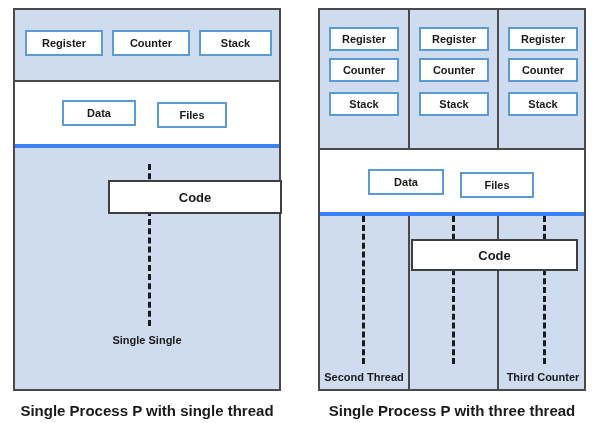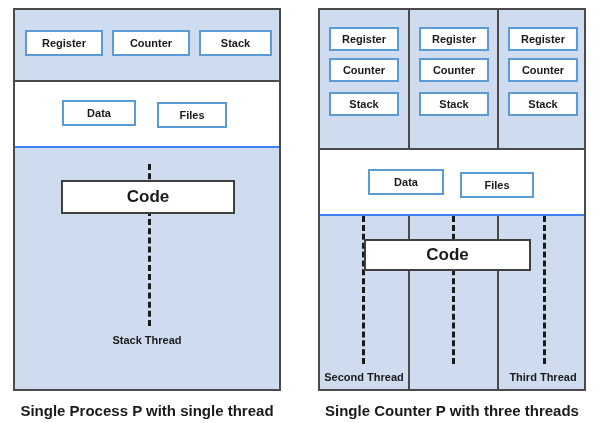--- a/index.html
+++ b/index.html
@@ -34,21 +34,21 @@
   #panel-three   { left: 318px; top: 8px;  width: 268px; height: 383px; }
 
   
   .band {
     position: absolute;
     box-sizing: border-box;
     left: 0;
     width: 100%;
   }
   .band-upper   { background: #cfdcef; }
-  .band-middle  { background: #ffffff; border-top: 2px solid #4a4a4a; border-bottom: 2px solid #3b82f6; padding-left: 12px; }
+  .band-middle  { background: #ffffff; border-top: 2px solid #4a4a4a; border-bottom: 4px solid #3b82f6; padding-left: 12px; }
   .band-lower   { background: #cfdcef; }
 
   
   #single-upper  { top: 0px;   height: 70px;  }
   #single-middle { top: 70px;  height: 68px;  }
   #single-lower  { top: 138px; height: 241px; }
 
   
   #three-upper   { top: 0px;   height: 138px; }
   #three-middle  { top: 138px; height: 68px;  }
@@ -111,24 +111,25 @@
 
   
   .code-box {
     position: absolute;
     box-sizing: border-box;
     background: #ffffff;
     border: 2px solid #3f3f3f;
     display: flex;
     align-items: center;
     justify-content: center;
-    font-size: 17px;
+    font-size: 13px;
     color: #1a1a1a;
     font-weight: 600;
     z-index: 4;
+    margin-left: 47px;
   }
   #s-code { left: 46px; top: 32px; width: 174px; height: 34px; }
   #t-code { left: 44px; top: 23px; width: 167px; height: 32px; }
 
   
   .thread-line {
     position: absolute;
     width: 0;
     border-left: 3px dashed #1a1a1a;
     z-index: 2;
@@ -191,21 +192,21 @@
       <div id="s-files" class="res-box">
         <span>Files</span>
       </div>
     </div>
 
     <div id="single-lower" class="band band-lower">
       <div id="s-thread-line" class="thread-line"></div>
       <div id="s-code" class="code-box">
         <span>Code</span>
       </div>
-      <div id="s-thread-label" class="thread-label">Stack Thread</div>
+      <div id="s-thread-label" class="thread-label">Single Single</div>
     </div>
   </div>
 
   <div id="caption-single" class="caption">Single Process P with single thread</div>
 
   <div id="panel-three" class="process-panel">
 
     <div id="three-upper" class="band band-upper">
       <div class="col-divider d1"></div>
       <div class="col-divider d2"></div>
@@ -264,24 +265,24 @@
         <div id="tl-1" class="thread-line"></div>
         <div class="thread-label">Second Thread</div>
       </div>
 
       <div id="tcol-2" class="tcol">
         <div id="tl-2" class="thread-line"></div>
       </div>
 
       <div id="tcol-3" class="tcol">
         <div id="tl-3" class="thread-line"></div>
-        <div class="thread-label">Third Thread</div>
+        <div class="thread-label">Third Counter</div>
       </div>
 
       <div id="t-code" class="code-box">
         <span>Code</span>
       </div>
     </div>
   </div>
 
-  <div id="caption-three" class="caption">Single Counter P with three threads</div>
+  <div id="caption-three" class="caption">Single Process P with three thread</div>
 
 </div>
 
 </body></html>

